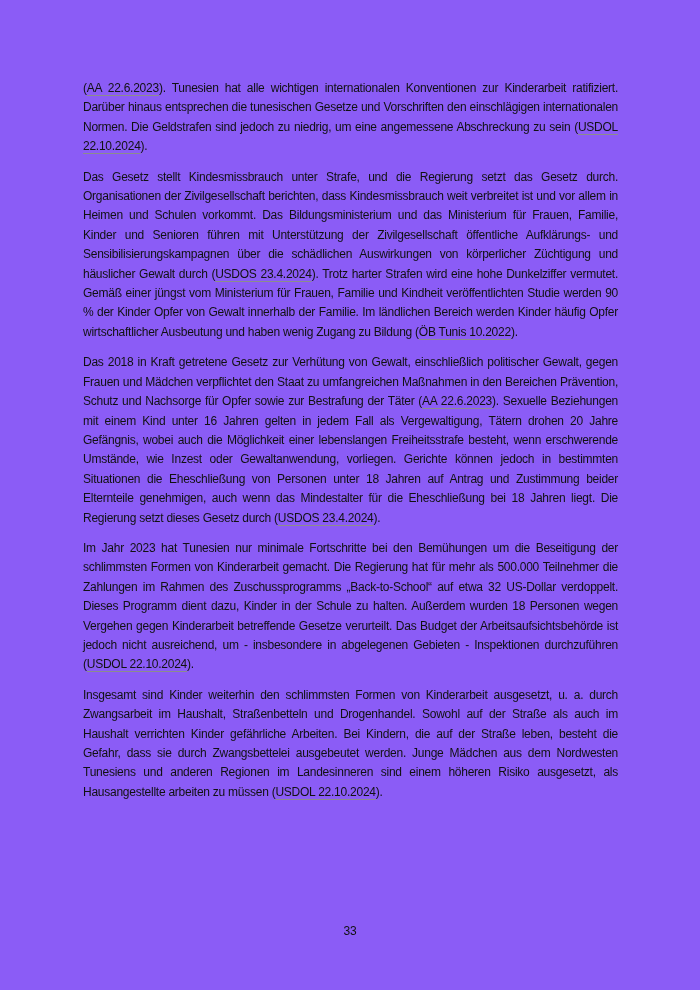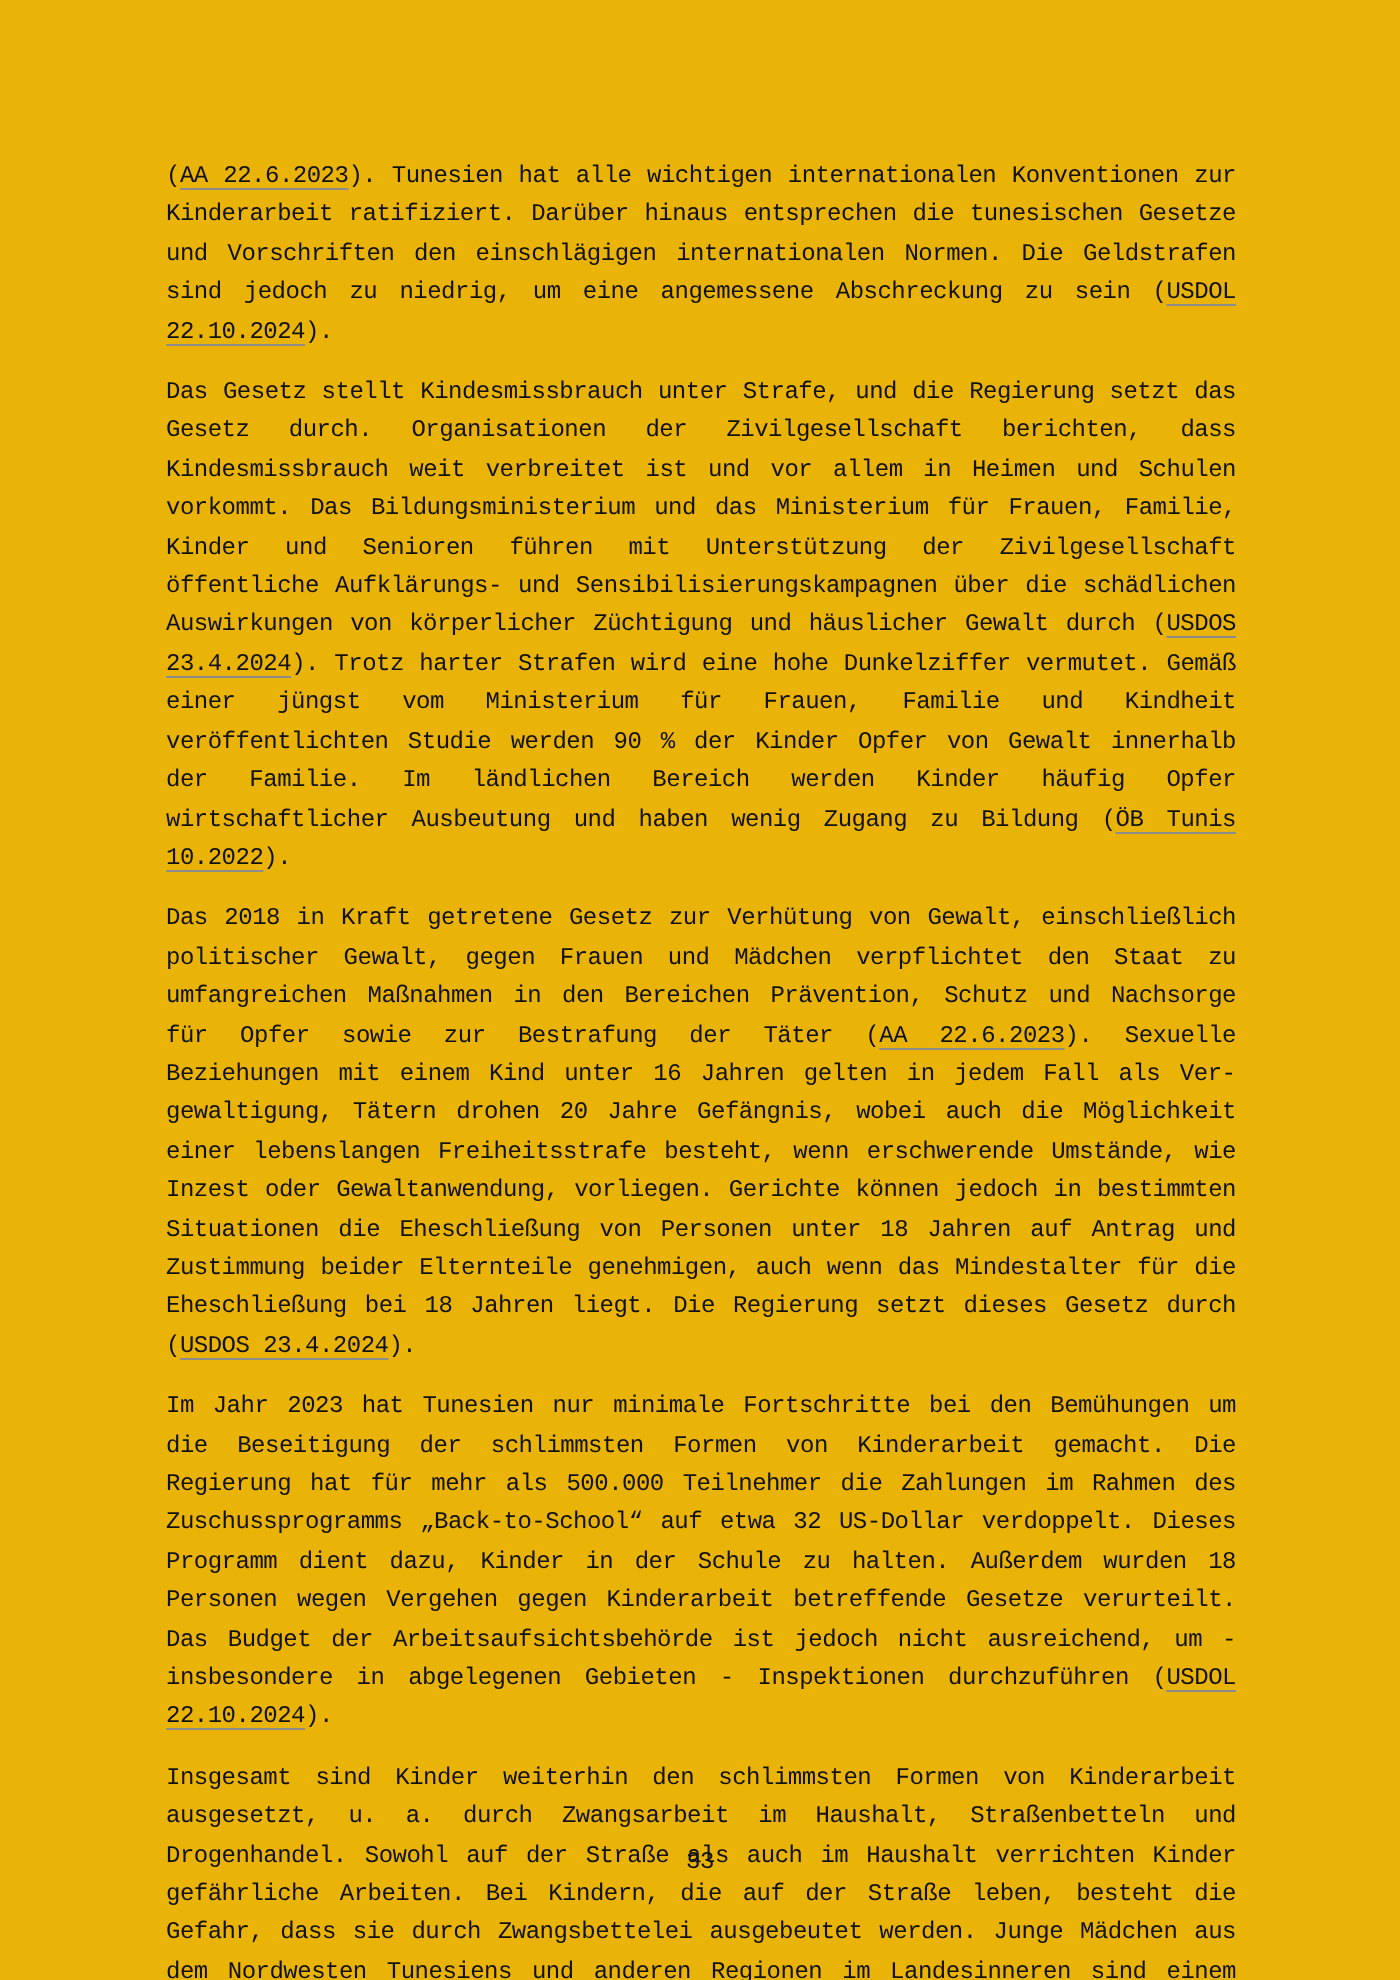--- a/index.html
+++ b/index.html
@@ -4,23 +4,23 @@
 <style>
   html, body {
     margin: 0;
     padding: 0;
     background: #ffffff;
   }
   .doc-page {
     position: relative;
     width: 700px;
     height: 990px;
-    background: #eab308;
+    background: #8b5cf6;
     overflow: hidden;
-    font-family: Liberation Mono, monospace;
+    font-family: Liberation Sans, sans-serif;
     color: #111111;
   }
   .text-block {
     position: absolute;
     left: 83px;
     top: 79px;
     width: 535px;
   }
   .para {
     margin: 0 0 11px 0;

